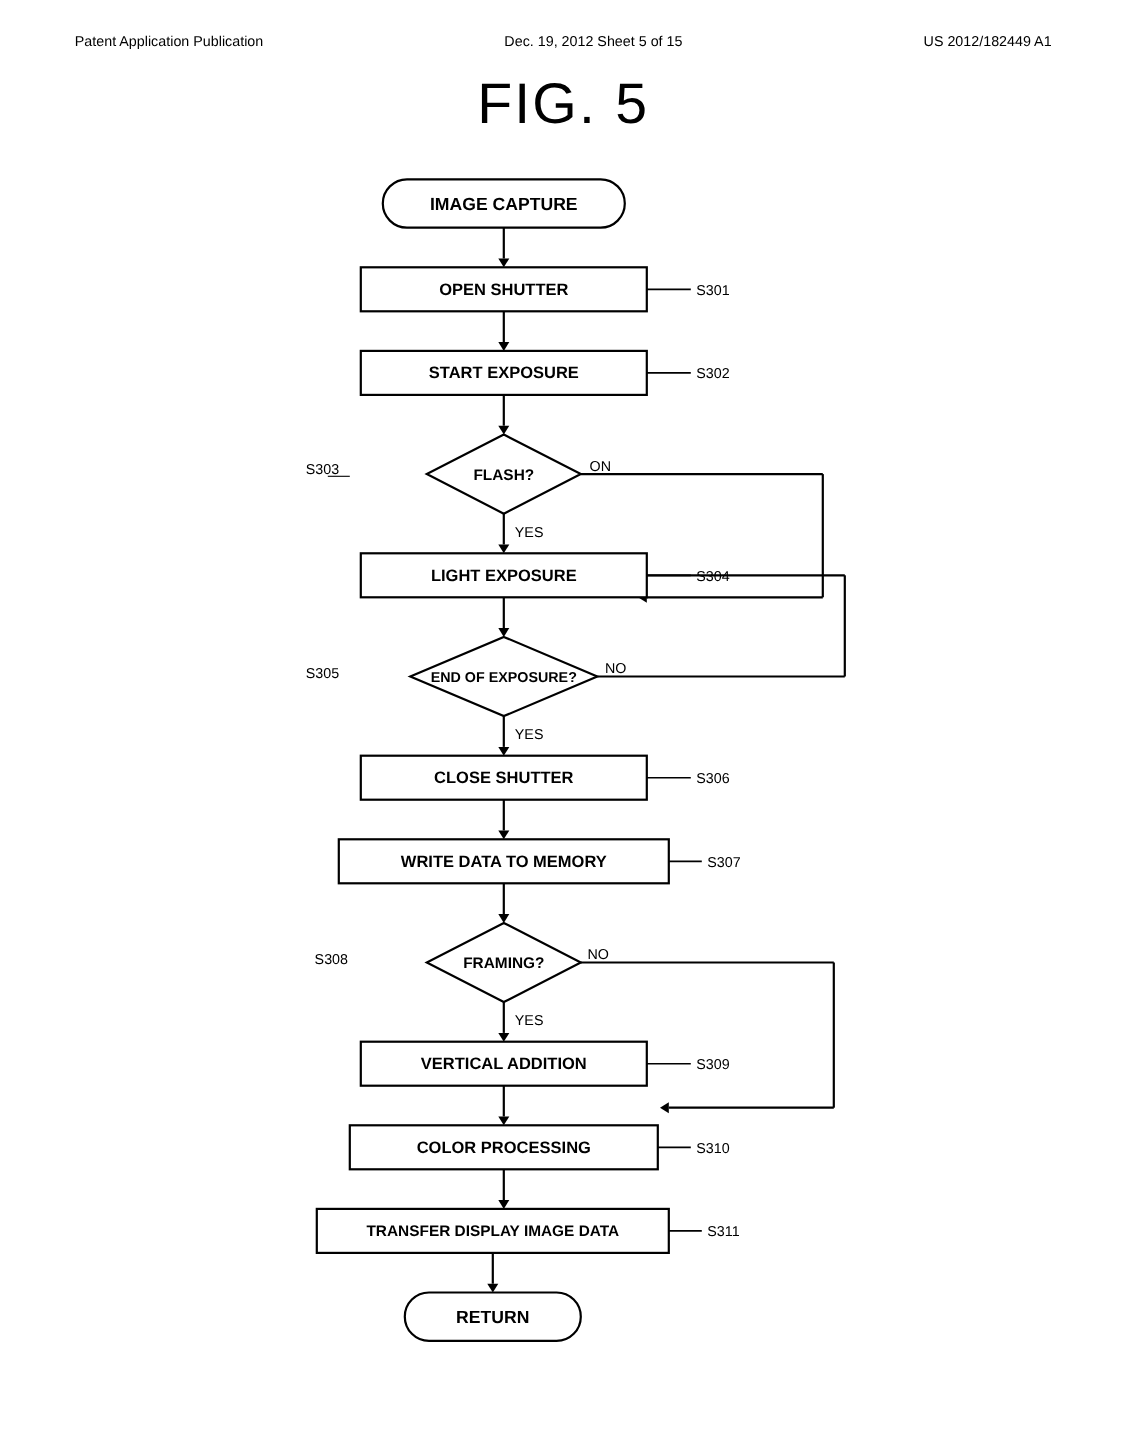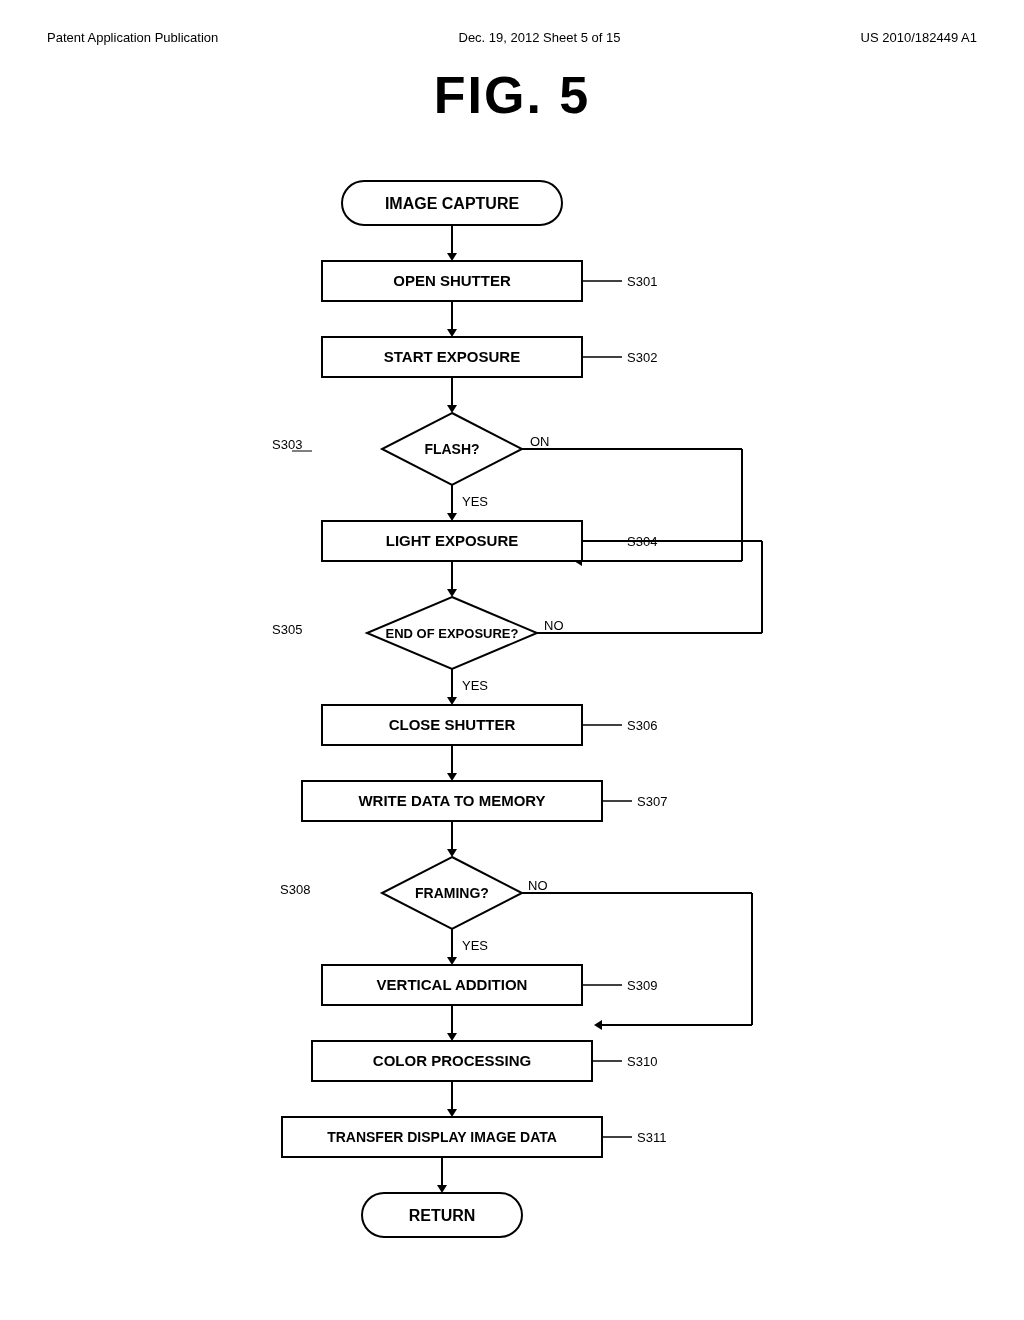--- a/index.html
+++ b/index.html
@@ -6,46 +6,46 @@
     body {
       width: 1024px;
       min-height: 1320px;
       background: #fff;
       font-family: Arial, sans-serif;
       color: #000;
     }
     .page {
       width: 1024px;
       min-height: 1320px;
-      padding: 30px 47px;
+      padding: 30px 68px;
       position: relative;
     }
     .header {
       display: flex;
       justify-content: space-between;
       font-size: 13px;
       margin-bottom: 20px;
     }
     .fig-title {
       text-align: center;
       font-size: 52px;
-      font-weight: 700;
+      font-weight: 400;
       font-family: Arial Black, Arial, sans-serif;
       letter-spacing: 2px;
-      margin-bottom: 46px;
+      margin-bottom: 28px;
     }
   </style>
 </head>
 <body>
 
 <div class="page">
   <div class="header">
     <span>Patent Application Publication</span>
     <span>Dec. 19, 2012   Sheet 5 of 15</span>
-    <span>US 2010/182449 A1</span>
+    <span>US 2012/182449 A1</span>
   </div>
 
   <div class="fig-title">FIG. 5</div>
 
   <svg width="900" height="1100" viewBox="0 0 900 1100" style="display:block; margin: 0 auto;">
 
     <rect x="280" y="10" width="220" height="44" rx="22" ry="22" fill="white" stroke="black" stroke-width="2"></rect>
     <text x="390" y="38" text-anchor="middle" font-size="16" font-weight="bold" font-family="Arial">IMAGE CAPTURE</text>
 
     <line x1="390" y1="54" x2="390" y2="82" stroke="black" stroke-width="2"></line>

